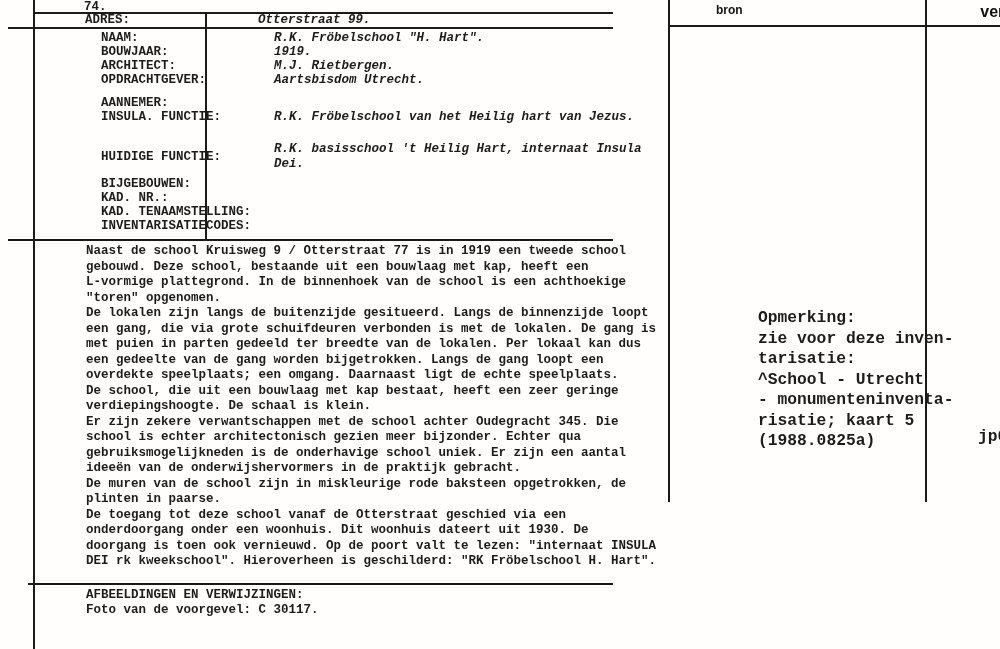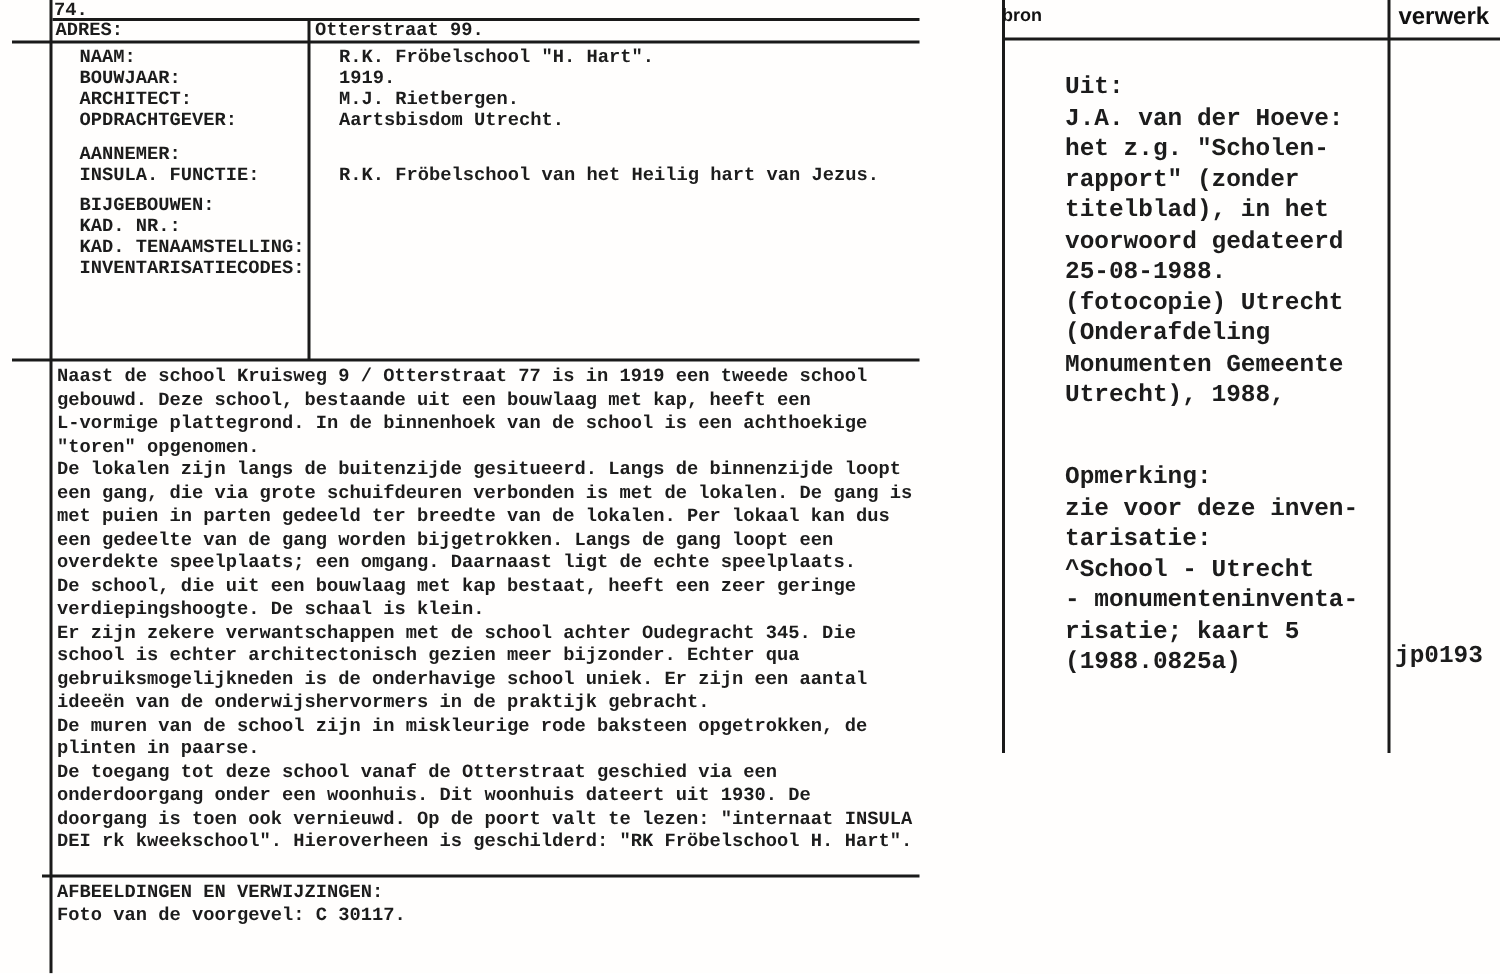--- a/index.html
+++ b/index.html
@@ -1,29 +1,29 @@
 <!DOCTYPE html>
 <html><head>
 <meta charset="utf-8">
 <style>
   html,body{margin:0;padding:0;background:#fff;}
   #canvas{position:relative;width:1000px;height:649px;background:#fffefd;overflow:hidden;}
   .mono{font-family:"Liberation Mono","DejaVu Sans Mono",monospace;font-weight:700;color:#1c1c1c;}
   .sans{font-family:"Liberation Sans","DejaVu Sans",sans-serif;color:#111;}
-  .abs{position:absolute;}
+  .abs{position:absolute;padding-left:48px;}
   .pre{white-space:pre;}
   
   .hline{position:absolute;background:#1a1a1a;height:2px;}
   .vline{position:absolute;background:#1a1a1a;width:2px;}
   
   #page-number{left:36px;top:0px;font-size:12.5px;}
   #adres-row{left:37px;top:13px;}
   .field-row{display:flex;align-items:center;height:14px;font-size:12.5px;line-height:14px;}
   .field-row .lbl{width:173px;flex:0 0 173px;}
-  .field-row .val{white-space:pre;line-height:14.5px;}
+  .field-row .val{white-space:pre;line-height:14.5px;font-style:italic;}
   #form-rows{left:37px;top:31px;width:560px;margin-left:16px;}
   .gap-sm{margin-top:9px;}
   .gap-md{margin-top:6px;}
   .gap-lg{margin-top:18px;}
   .row-tall{height:29px;}
   #description-block{left:38px;top:244px;width:600px;font-size:12.5px;line-height:15.5px;}
   #references-heading{left:38px;top:588px;font-size:12.5px;}
   #references-entry{left:38px;top:603px;font-size:12.5px;}
   
   #bron-header{left:668px;top:3px;width:204px;font-size:12px;font-weight:700;}
@@ -74,20 +74,25 @@
       <span class="val">Aartsbisdom Utrecht.</span>
     </div>
     <div class="field-row mono gap-sm">
       <span class="lbl">AANNEMER:</span>
       <span class="val"></span>
     </div>
     <div class="field-row mono">
       <span class="lbl">INSULA. FUNCTIE:</span>
       <span class="val">R.K. Fröbelschool van het Heilig hart van Jezus.</span>
     </div>
+    <div class="field-row row-tall mono gap-lg">
+      <span class="lbl">HUIDIGE FUNCTIE:</span>
+      <span class="val">R.K. basisschool 't Heilig Hart, internaat Insula
+Dei.</span>
+    </div>
     <div class="field-row mono gap-md">
       <span class="lbl">BIJGEBOUWEN:</span>
       <span class="val"></span>
     </div>
     <div class="field-row mono">
       <span class="lbl">KAD. NR.:</span>
       <span class="val"></span>
     </div>
     <div class="field-row mono">
       <span class="lbl">KAD. TENAAMSTELLING:</span>
@@ -120,31 +125,20 @@
 onderdoorgang onder een woonhuis. Dit woonhuis dateert uit 1930. De
 doorgang is toen ook vernieuwd. Op de poort valt te lezen: "internaat INSULA
 DEI rk kweekschool". Hieroverheen is geschilderd: "RK Fröbelschool H. Hart".</div>
 
   <div id="references-heading" class="abs mono">AFBEELDINGEN EN VERWIJZINGEN:</div>
   <div id="references-entry" class="abs mono">Foto van de voorgevel: C 30117.</div>
 
   <div id="bron-header" class="abs sans">bron</div>
   <div id="verwerk-header" class="abs sans">verwerk</div>
 
-  <div id="source-citation" class="abs mono pre">Uit:
-J.A. van der Hoeve:
-het z.g. "Scholen-
-rapport" (zonder
-titelblad), in het
-voorwoord gedateerd
-25-08-1988.
-(fotocopie) Utrecht
-(Onderafdeling
-Monumenten Gemeente
-Utrecht), 1988,</div>
   <div id="remark-text" class="abs mono pre">Opmerking:
 zie voor deze inven-
 tarisatie:
 ^School - Utrecht
 - monumenteninventa-
 risatie; kaart 5
 (1988.0825a)</div>
   <div id="verwerk-code" class="abs mono">jp0193</div>
 
 </div>

